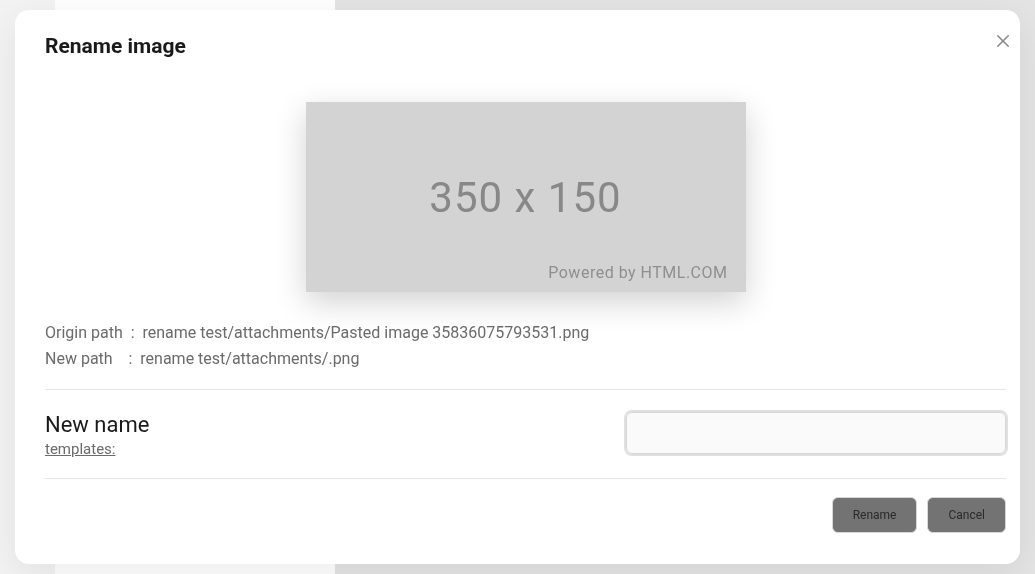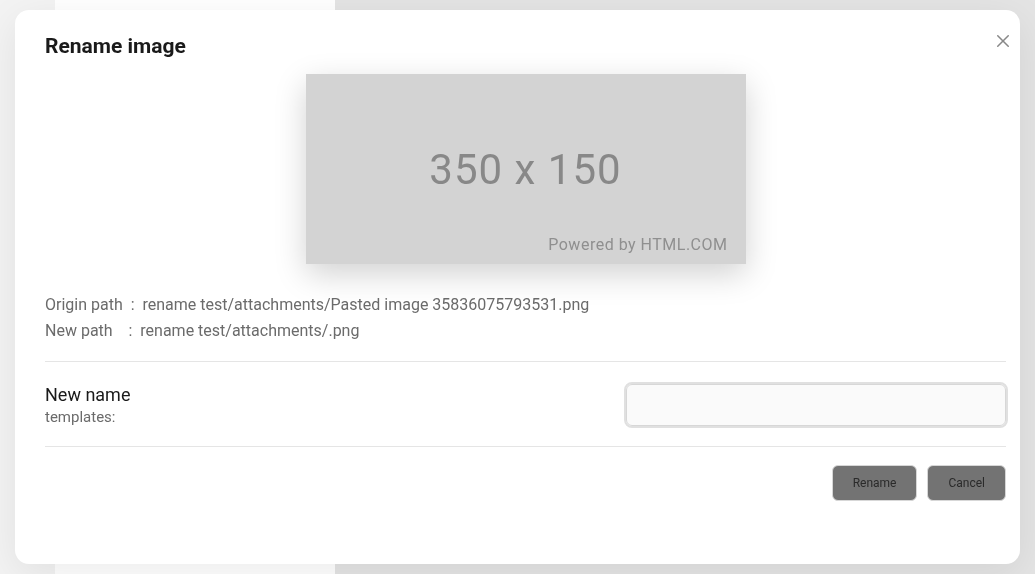--- a/index.html
+++ b/index.html
@@ -86,20 +86,21 @@
     }
     .preview {
       width: 440px;
       height: 190px;
       background: #d3d3d3;
       position: relative;
       box-shadow: 0 10px 30px rgba(0,0,0,0.18);
       display: flex;
       align-items: center;
       justify-content: center;
+      margin-top: 28px;
     }
     .preview-text {
       font-size: 42px;
       font-weight: 400;
       color: #888888;
       letter-spacing: 1px;
     }
     .preview-caption {
       position: absolute;
       bottom: 10px;
@@ -131,27 +132,28 @@
       align-items: flex-start;
       justify-content: space-between;
       padding: 16px 0 14px 0;
     }
     .form-left {
       display: flex;
       flex-direction: column;
       gap: 3px;
     }
     .form-label {
-      font-size: 18px;
+      font-size: 22px;
       color: #1a1a1a;
       font-weight: 400;
     }
     .form-sub {
       font-size: 15px;
       color: #6b6b6b;
+      text-decoration: underline;
     }
     .text-input {
       width: 380px;
       height: 42px;
       border: 1px solid #d7d7d7;
       border-radius: 6px;
       background: #fafafa;
       padding: 0 12px;
       font-size: 16px;
       outline: 2px solid #e0e0e0;

